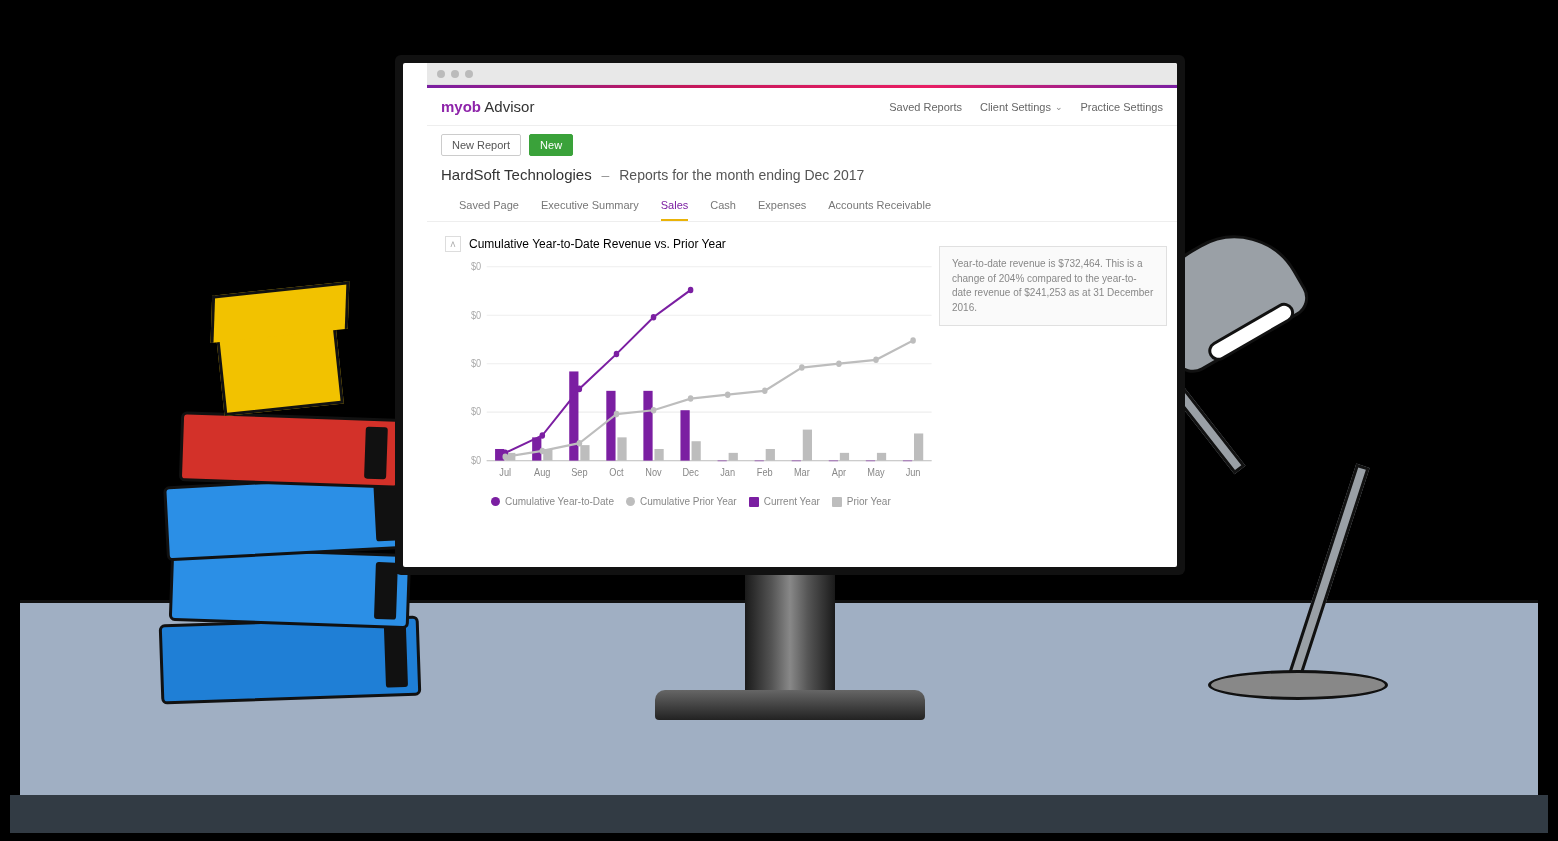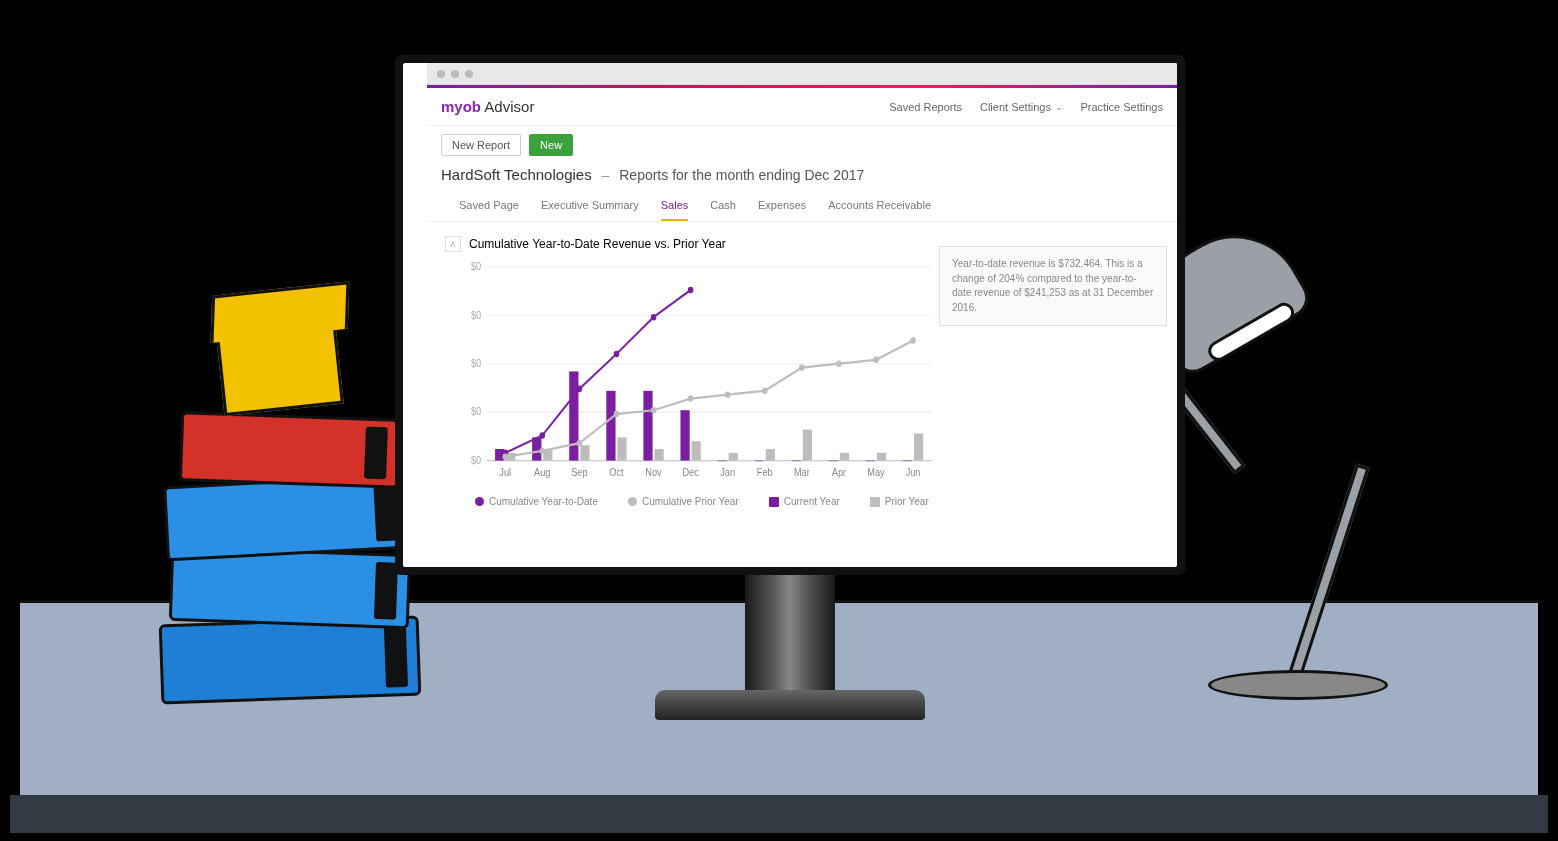--- a/index.html
+++ b/index.html
@@ -76,21 +76,21 @@
   .ytick { font-size:10px; fill:#aaa; }
   .xtick { font-size:10px; fill:#888; text-anchor:middle;}
   .grid { stroke:#eee; stroke-width:1; }
   .axis { stroke:#ccc; stroke-width:1; }
   .bar-cur { fill:#7b1fa2; }
   .bar-prior { fill:#bdbdbd; }
   .line-cur { stroke:#7b1fa2; stroke-width:2; fill:none; }
   .line-prior { stroke:#bdbdbd; stroke-width:2; fill:none; }
   .dot-cur { fill:#7b1fa2; }
   .dot-prior { fill:#bdbdbd; }
-  .legend { display:flex; gap:30px; font-size:10px; color:#888; margin-top:8px; margin-left:30px; align-items:center;}
+  .legend { display:flex; gap:12px; font-size:10px; color:#888; margin-top:8px; margin-left:46px; align-items:center;}
   .lg { display:flex; align-items:center; gap:5px;}
   .sw { width:9px; height:9px; border-radius:50%;}
   .sw.sq { border-radius:1px; width:10px; height:10px;}
   .insight {
     position:absolute; right:10px; top:24px; width:228px;
     border:1px solid #e0e0e0; padding:10px 12px; font-size:10px; color:#888; line-height:1.45;
     background:#fafafa;
   }
   
   .books {

